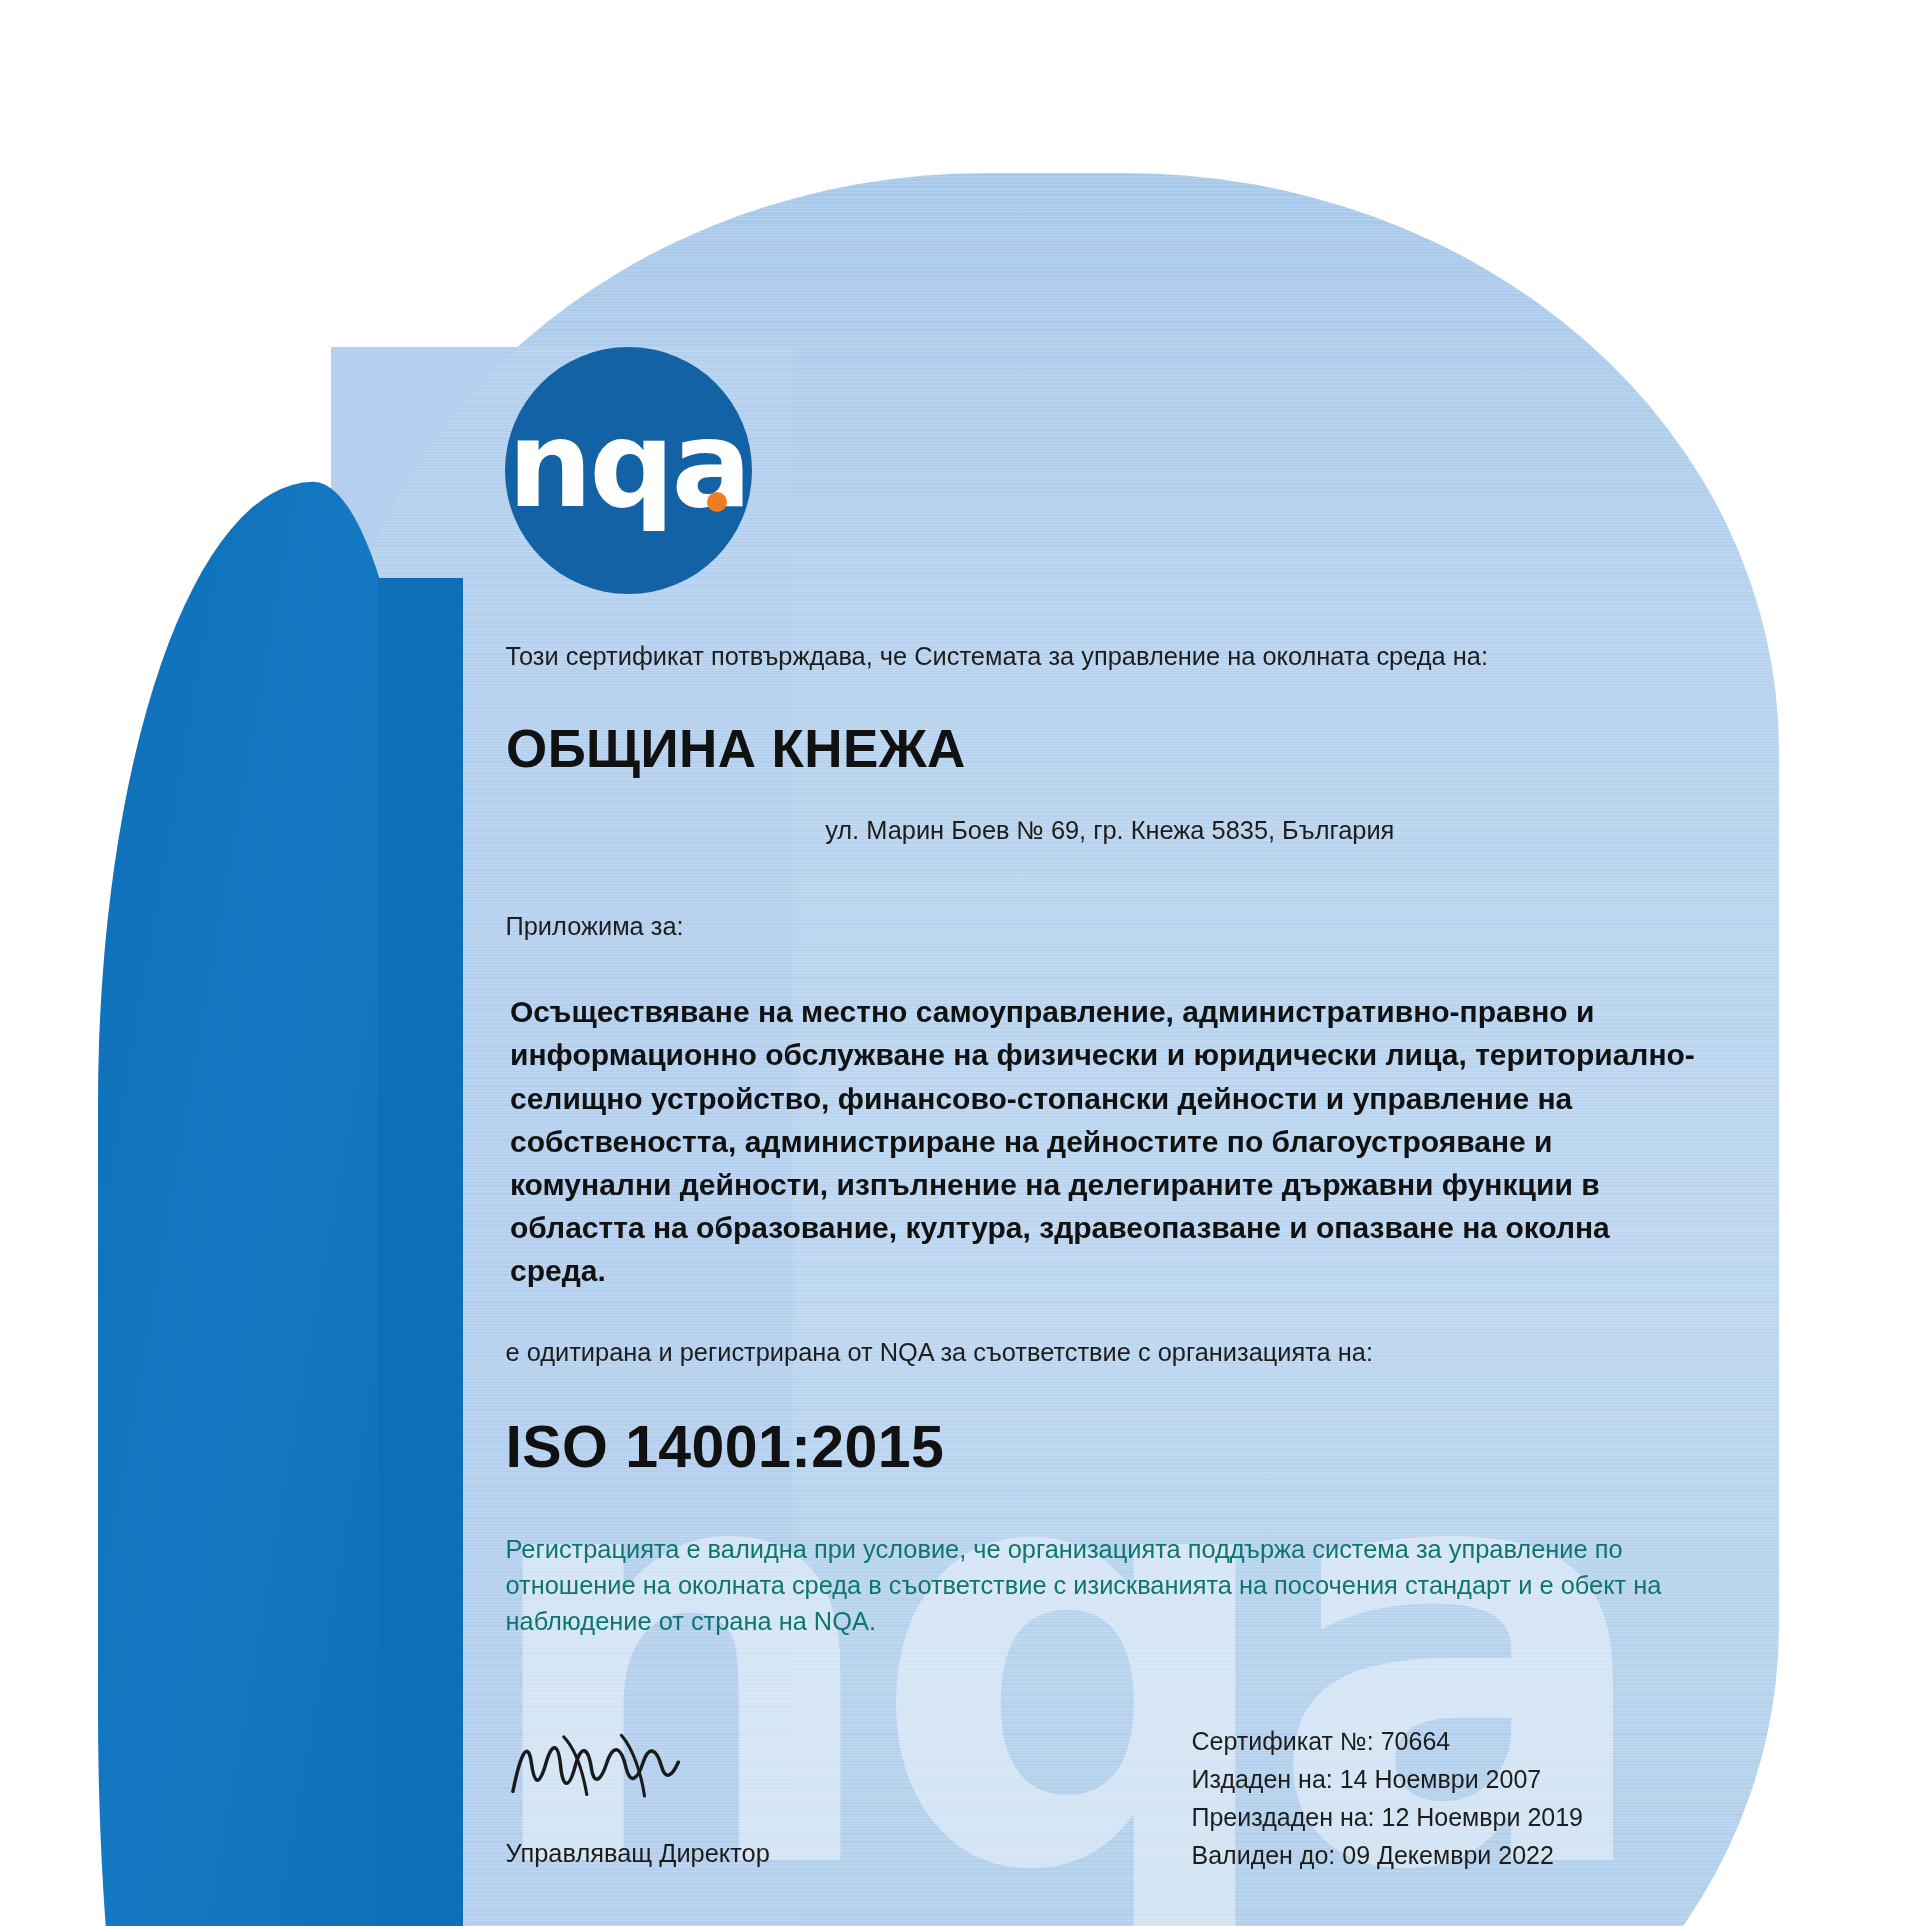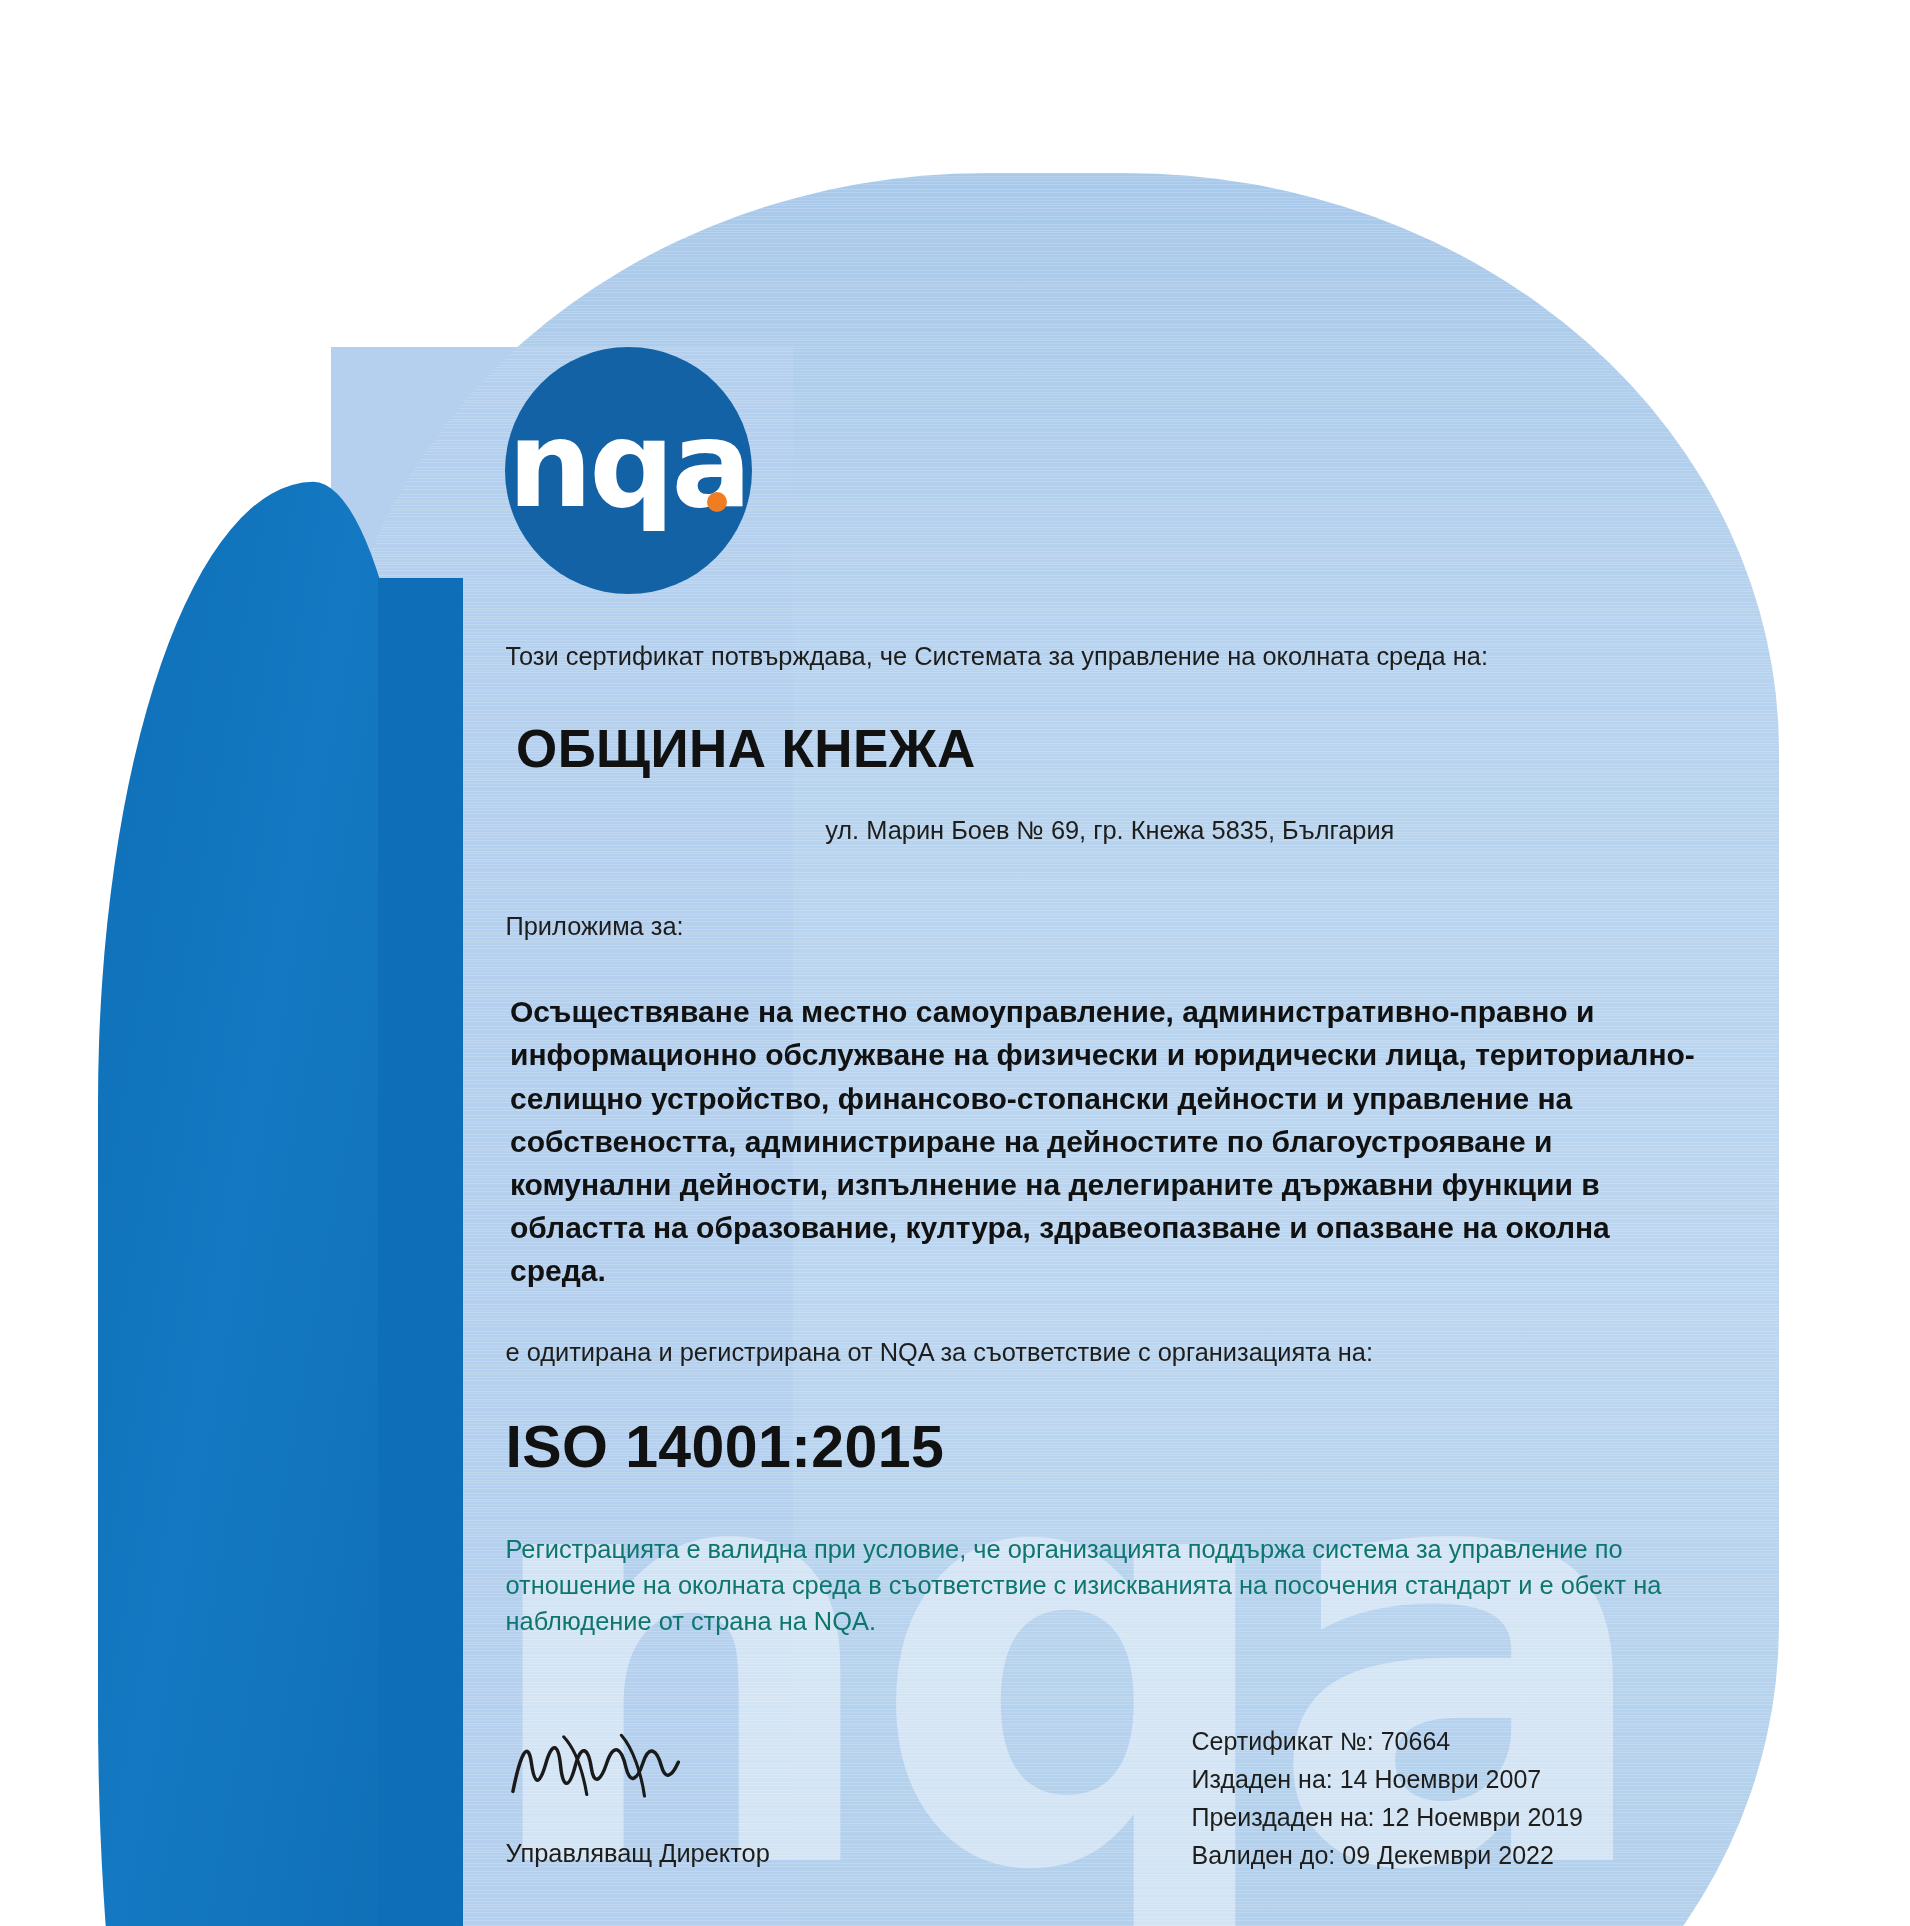--- a/index.html
+++ b/index.html
@@ -166,21 +166,21 @@
   .lead {
     margin-top: 45px;
     margin-left: 8.5px;
     font-size: 25.4px;
     line-height: 1.35;
     color: #1d1d1b;
   }
 
   .org-name {
     margin-top: 45px;
-    margin-left: 19px;
+    margin-left: 9px;
     font-size: 53px;
     font-weight: 700;
     letter-spacing: 0.4px;
     color: #111111;
   }
 
   .org-addr {
     margin-top: 37px;
     margin-left: 8.5px;
     font-size: 25.4px;

